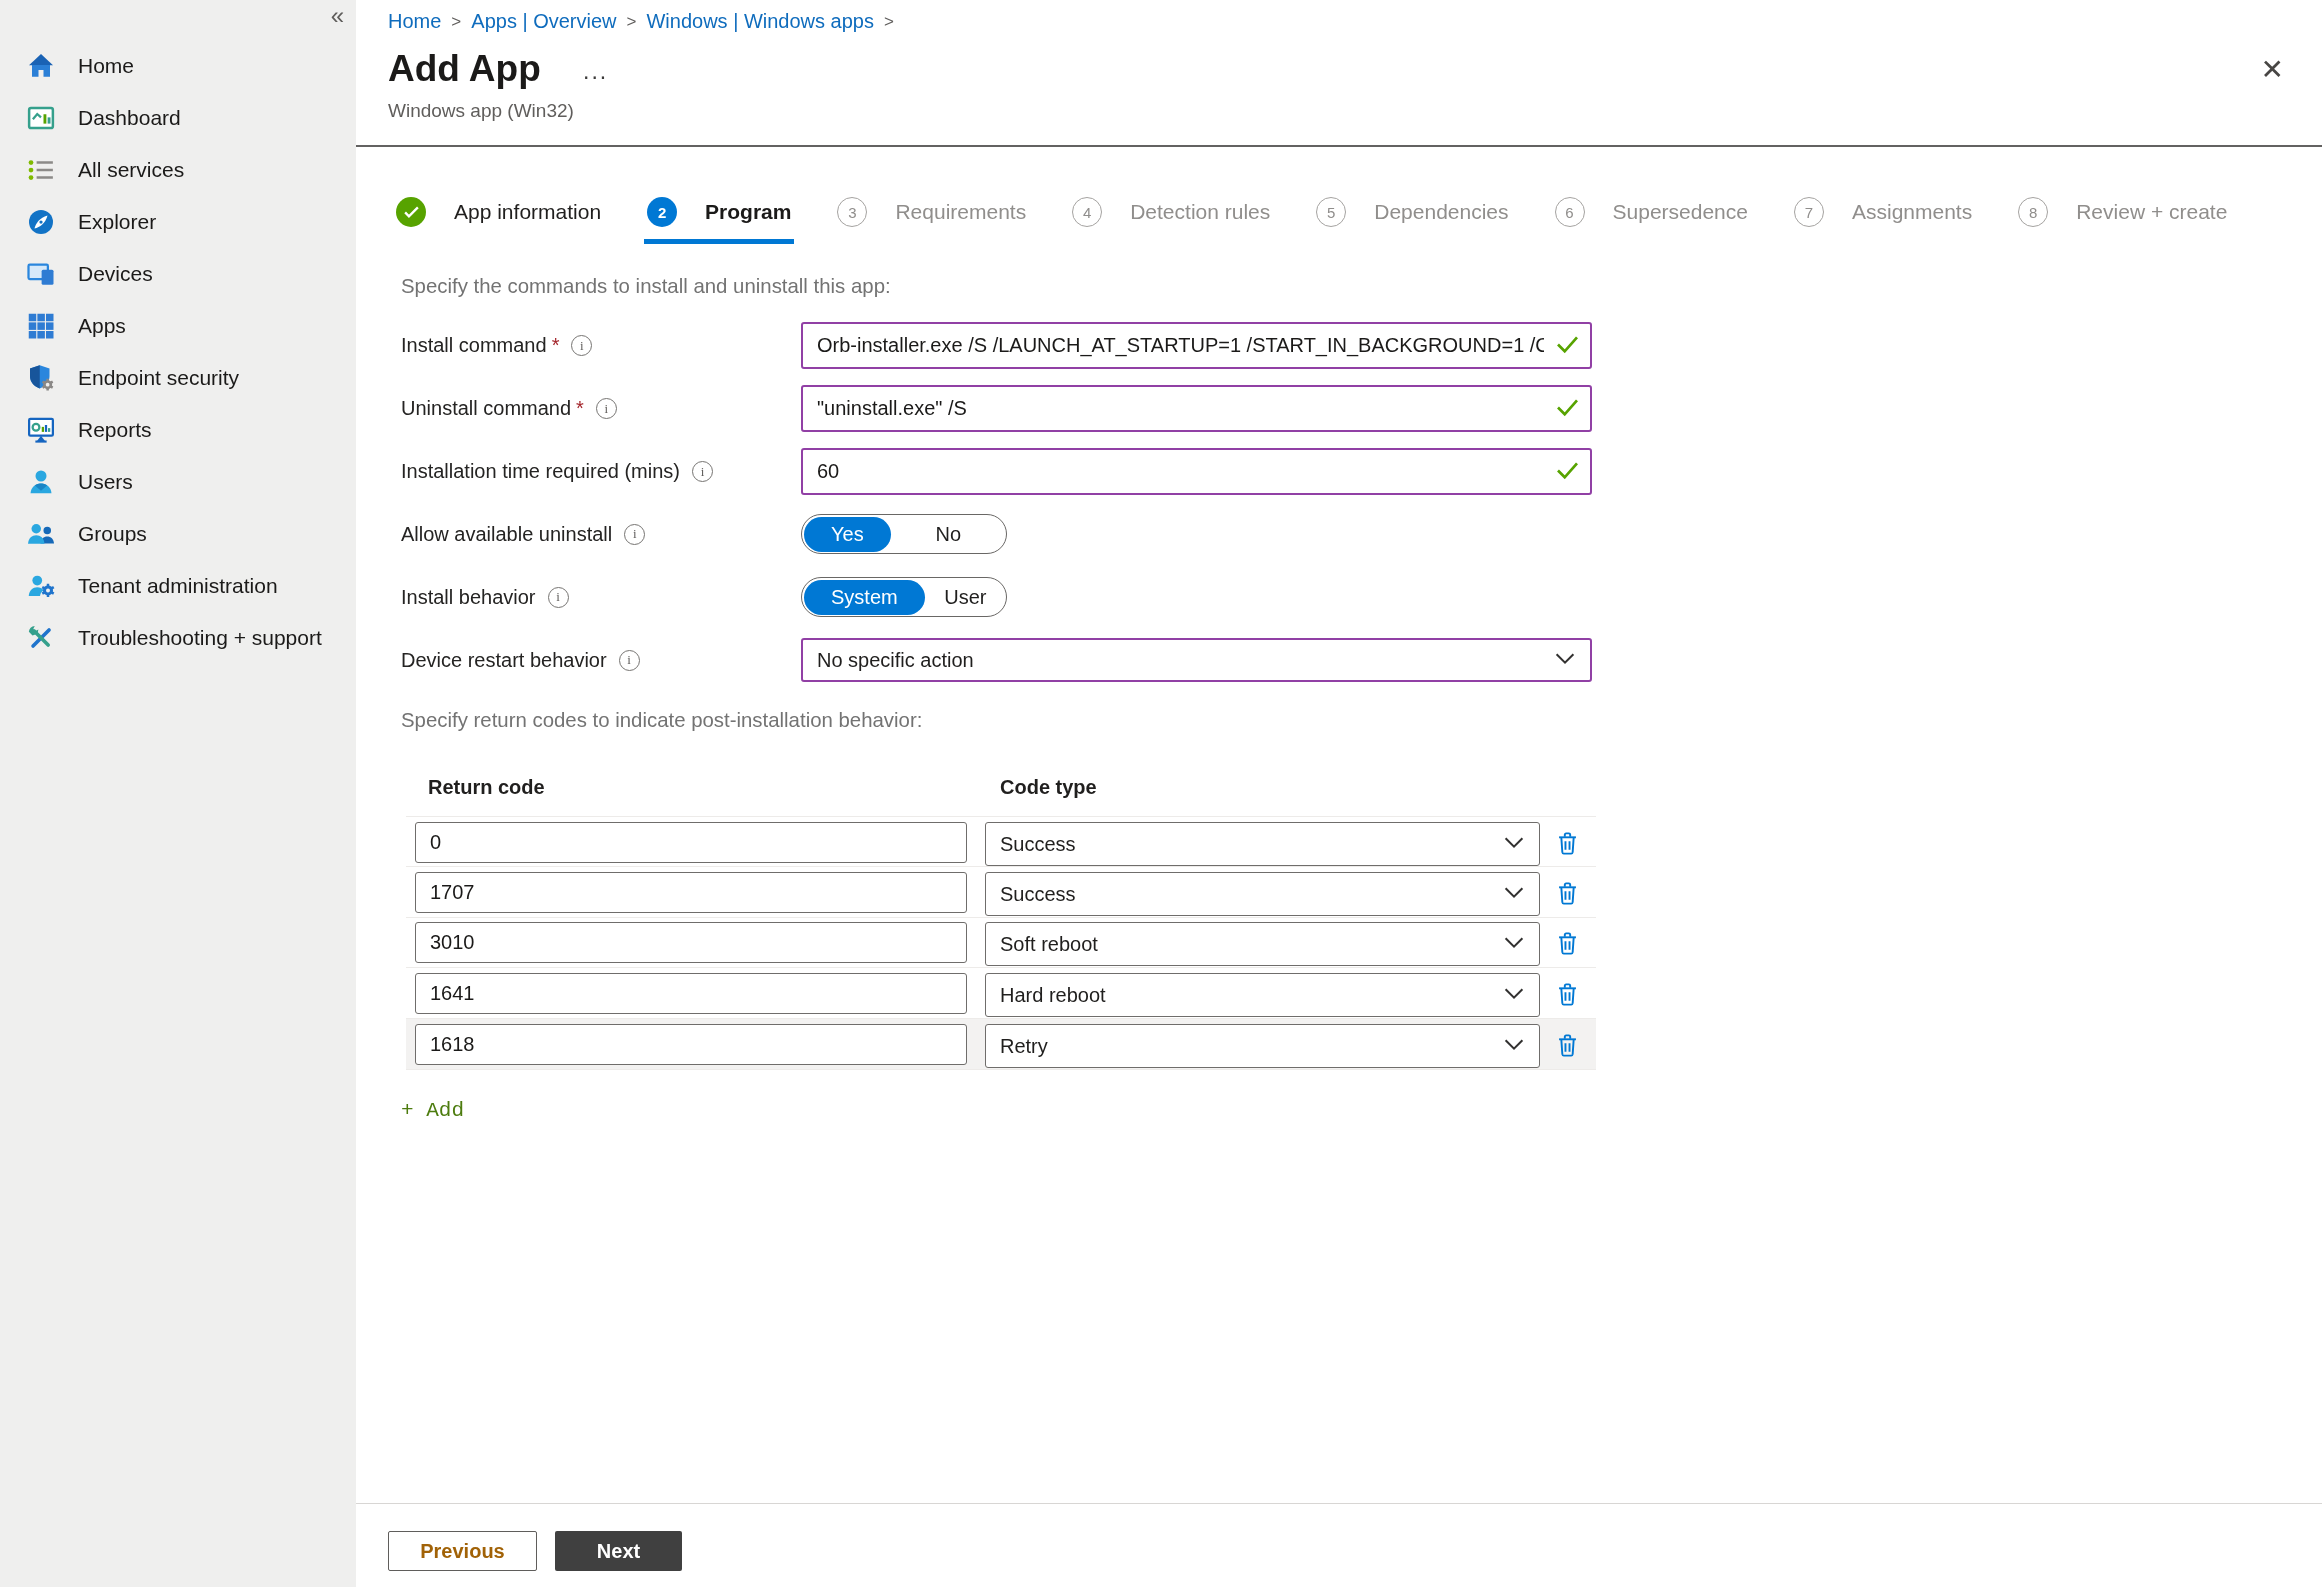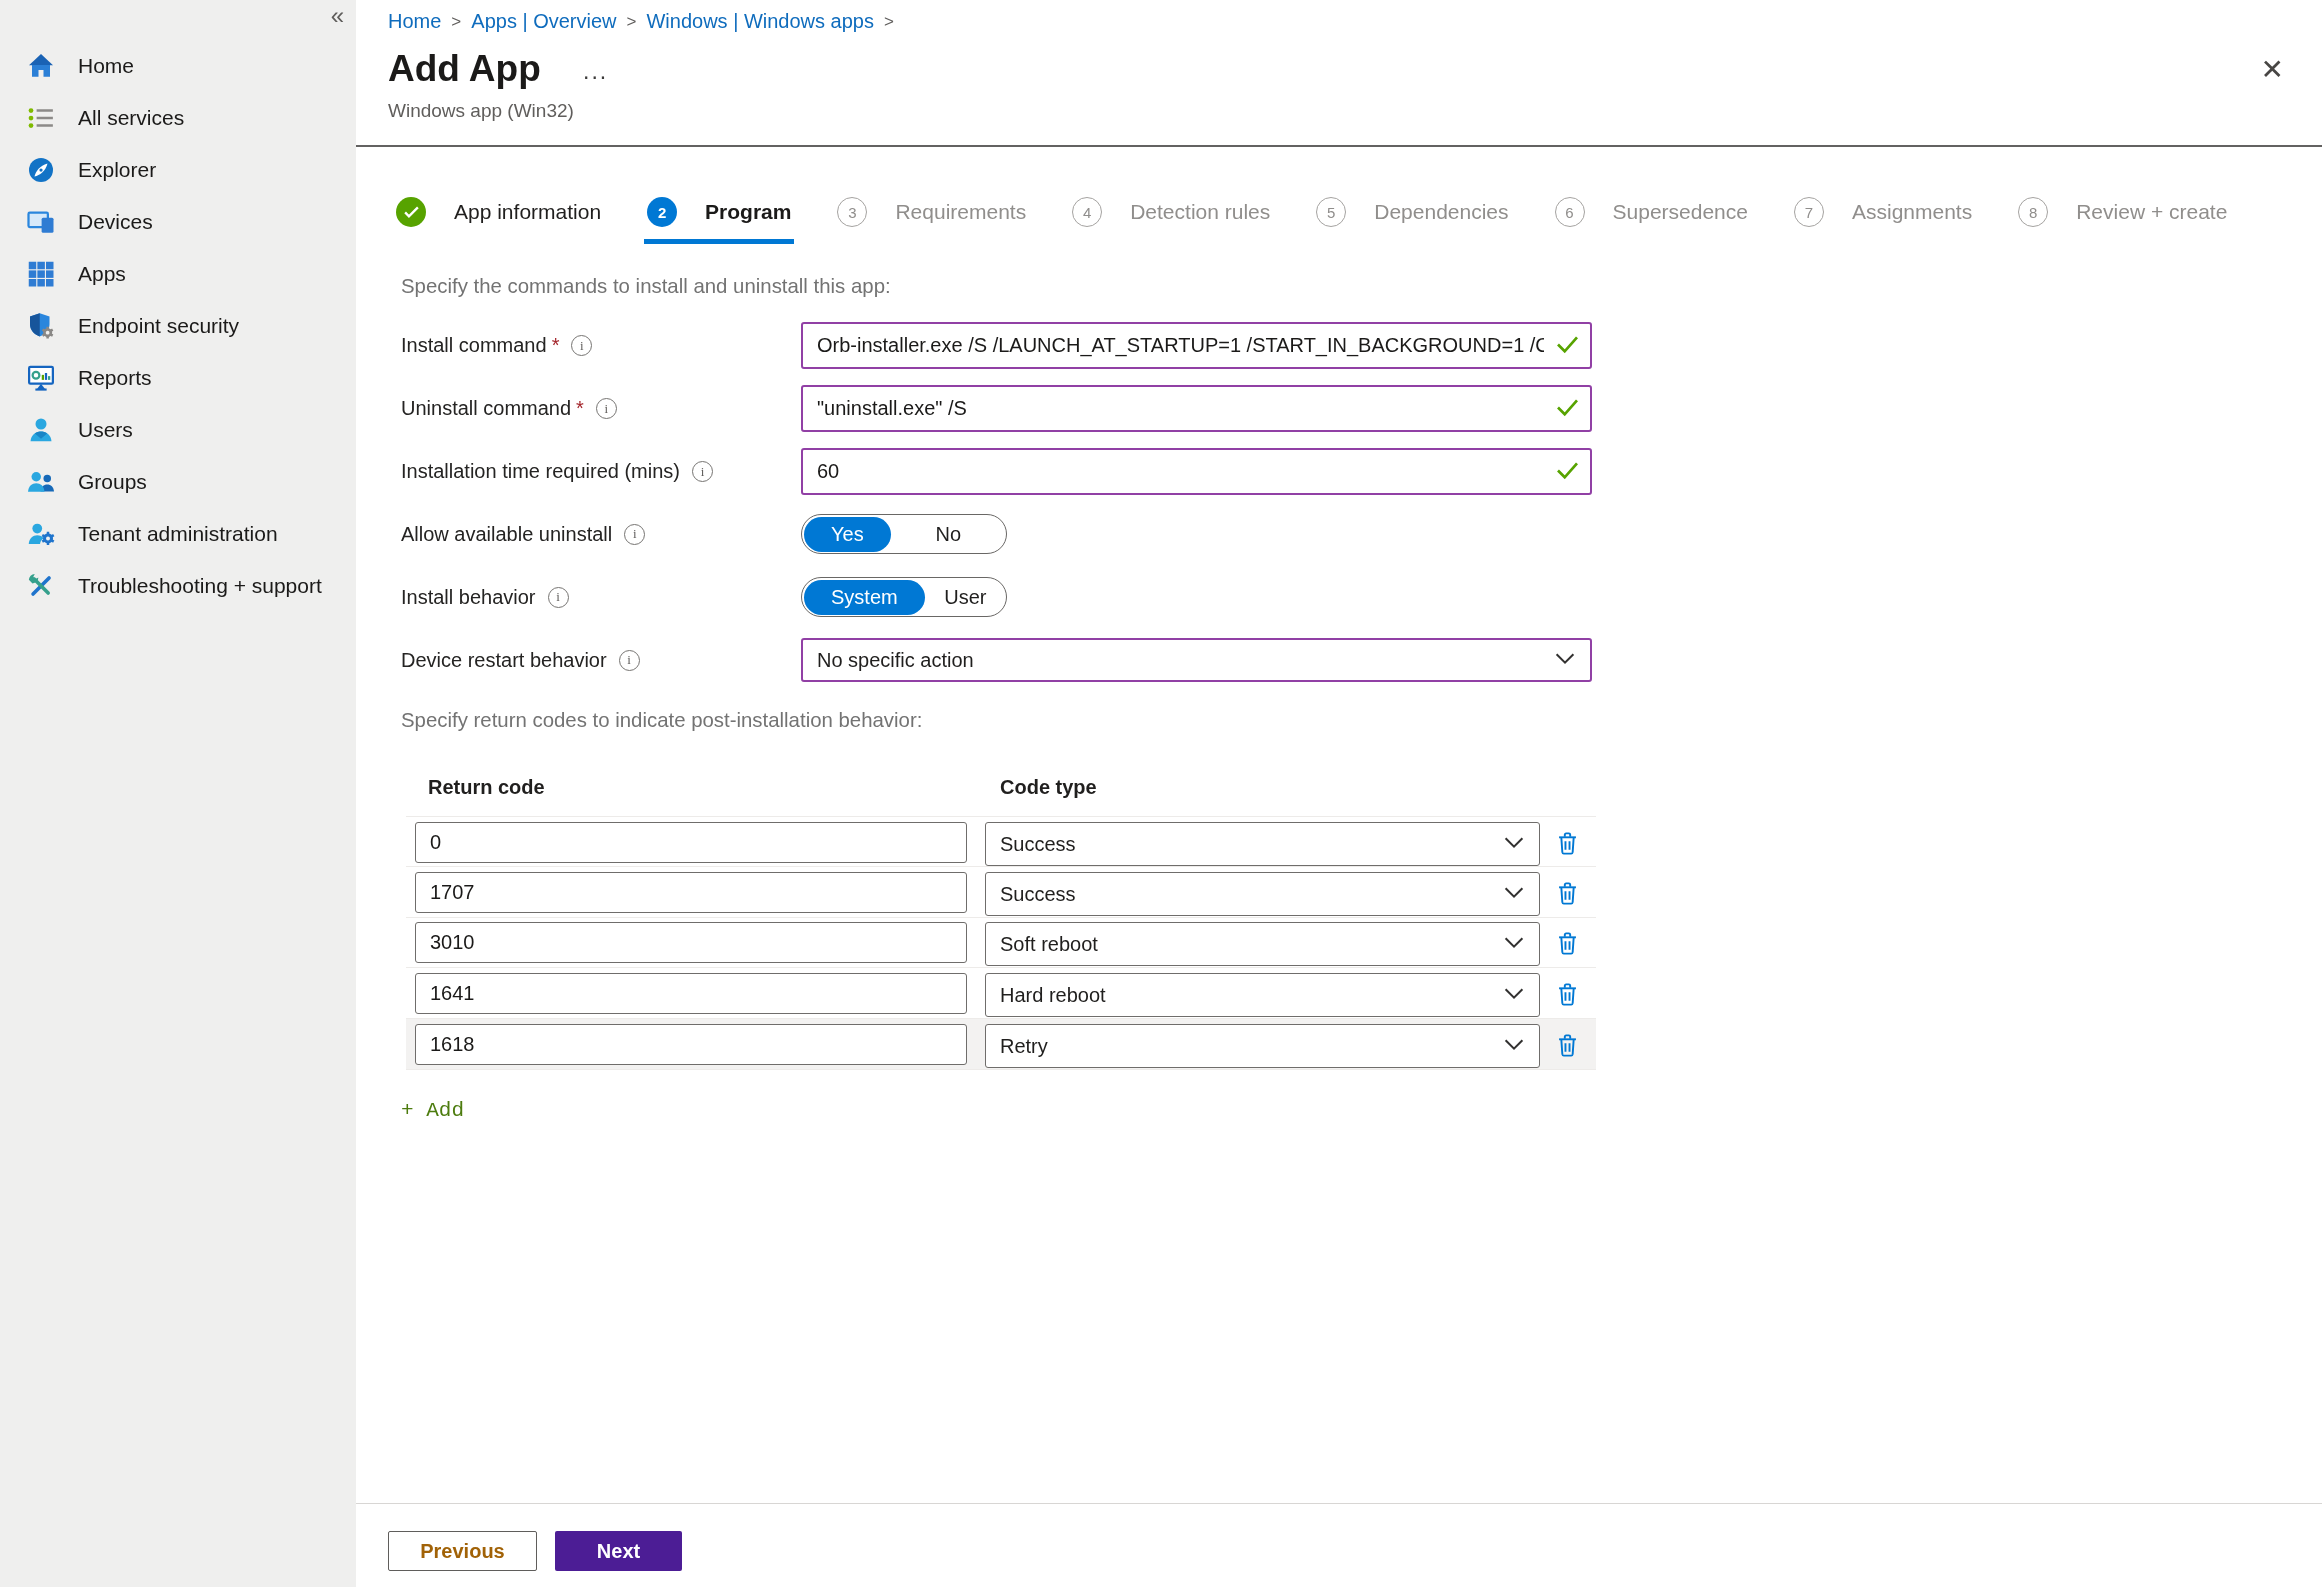--- a/index.html
+++ b/index.html
@@ -66,39 +66,50 @@
   .rc-input { position:absolute; left:9px; top:5px; width:552px; height:41px; border:1.5px solid #6f6d6b; border-radius:3px; background:#fff; }
   .rc-input input { width:100%; height:100%; border:none; outline:none; background:transparent; font-family:"Liberation Sans", sans-serif; font-size:20px; color:#1b1a19; padding:0 14px; }
   .rc-dd { left:579px; top:5px; width:555px; }
   .trash-btn { position:absolute; left:1146px; top:11px; width:30px; height:30px; cursor:pointer; display:flex; align-items:center; justify-content:center; }
 
   .add-link { position:absolute; left:45px; top:1099px; font-size:21px; color:#4d7c0f; cursor:pointer;font-family:Liberation Mono, monospace; }
 
   
   .footer-divider { position:absolute; left:0; right:0; top:1503px; border-top:1px solid #d8d6d4; }
   .btn-prev { position:absolute; left:32px; top:1531px; width:149px; height:40px; background:#fff; border:1.5px solid #5f5d5b; border-radius:2px; font-size:20px; font-weight:600; color:#a16207; font-family:"Liberation Sans", sans-serif; cursor:pointer; }
-  .btn-next { position:absolute; left:199px; top:1531px; width:127px; height:40px; background:#4c1d95; border:none; border-radius:2px; font-size:20px; font-weight:600; color:#fff; font-family:"Liberation Sans", sans-serif; cursor:pointer; }
+  .btn-next { position:absolute; left:199px; top:1531px; width:127px; height:40px; background:#404040; border:none; border-radius:2px; font-size:20px; font-weight:600; color:#fff; font-family:"Liberation Sans", sans-serif; cursor:pointer; }
 </style>
 </head>
 <body>
 
 <aside class="sidebar">
   <div class="collapse-btn">«</div>
   <nav class="nav">
 
     <div class="side-item">
       <span class="sicon">
           <svg viewBox="0 0 24 24" width="30" height="30">
             <path d="M12 2.4 2.4 11.4h19.2z" fill="#1a62b4"></path>
             <path d="M4.8 11.2h14.4v9.4H14v-5.4h-4v5.4H4.8z" fill="#2b7fd6"></path>
           </svg>
         </span>
       <span class="slabel">Home</span>
     </div>
 
+    <div class="side-item">
+      <span class="sicon">
+          <svg viewBox="0 0 24 24" width="30" height="30">
+            <rect x="2.5" y="4" width="19" height="16" rx="1.5" fill="#fff" stroke="#35a08c" stroke-width="2"></rect>
+            <polyline points="5.5,13 9,8.8 12,11.5" stroke="#35a08c" stroke-width="1.8" fill="none"></polyline>
+            <rect x="14" y="9" width="2.3" height="7.5" fill="#57a300"></rect>
+            <rect x="17.3" y="11.5" width="2.3" height="5" fill="#35a08c"></rect>
+          </svg>
+        </span>
+      <span class="slabel">Dashboard</span>
+    </div>
 
     <div class="side-item">
       <span class="sicon">
           <svg viewBox="0 0 24 24" width="30" height="30">
             <circle cx="4" cy="6" r="1.9" fill="#7fba00"></circle>
             <circle cx="4" cy="12" r="1.9" fill="#7fba00"></circle>
             <circle cx="4" cy="18" r="1.9" fill="#7fba00"></circle>
             <rect x="8.5" y="5" width="13" height="2" fill="#8c8a88"></rect>
             <rect x="8.5" y="11" width="13" height="2" fill="#8c8a88"></rect>
             <rect x="8.5" y="17" width="13" height="2" fill="#8c8a88"></rect>

